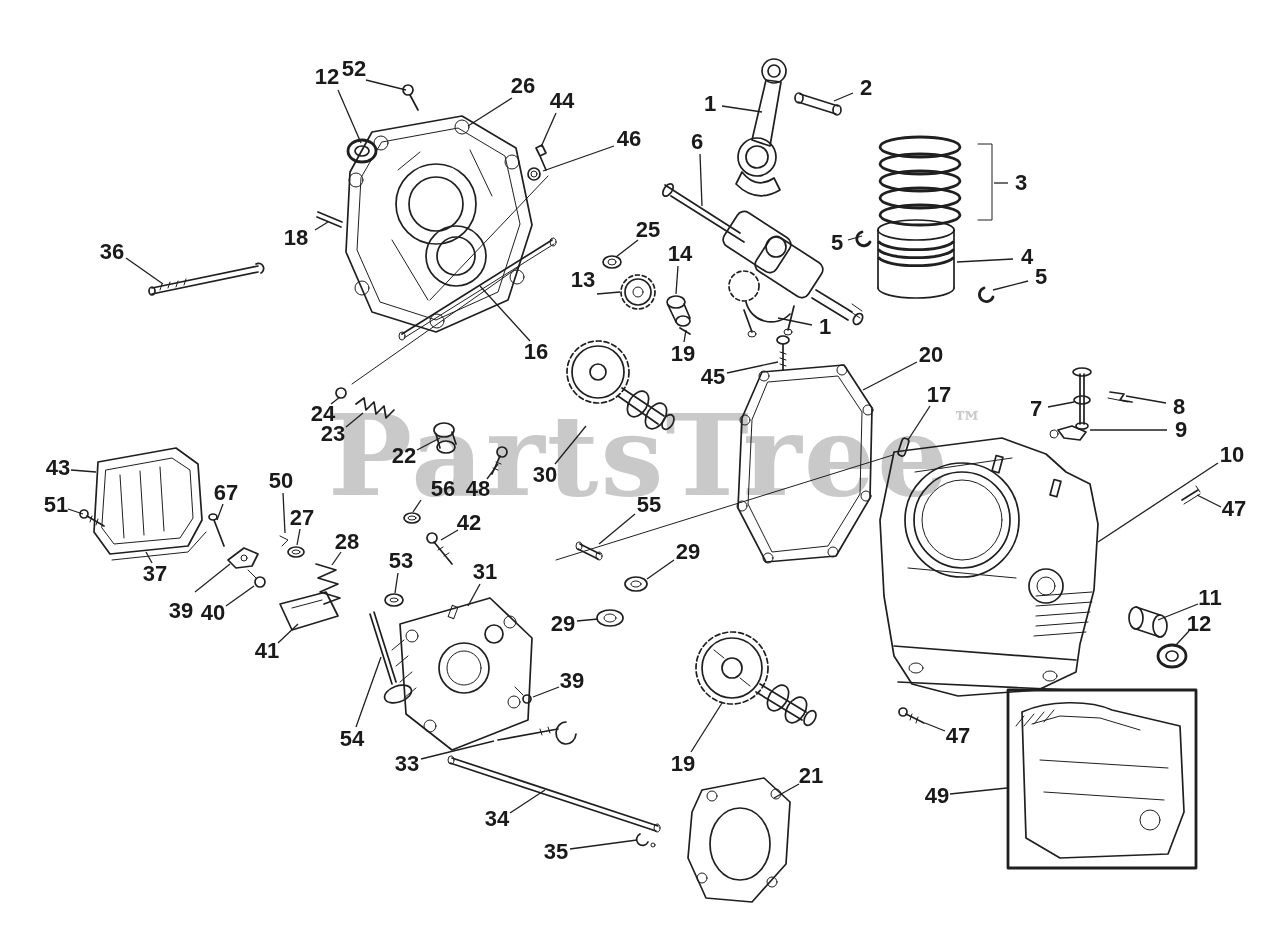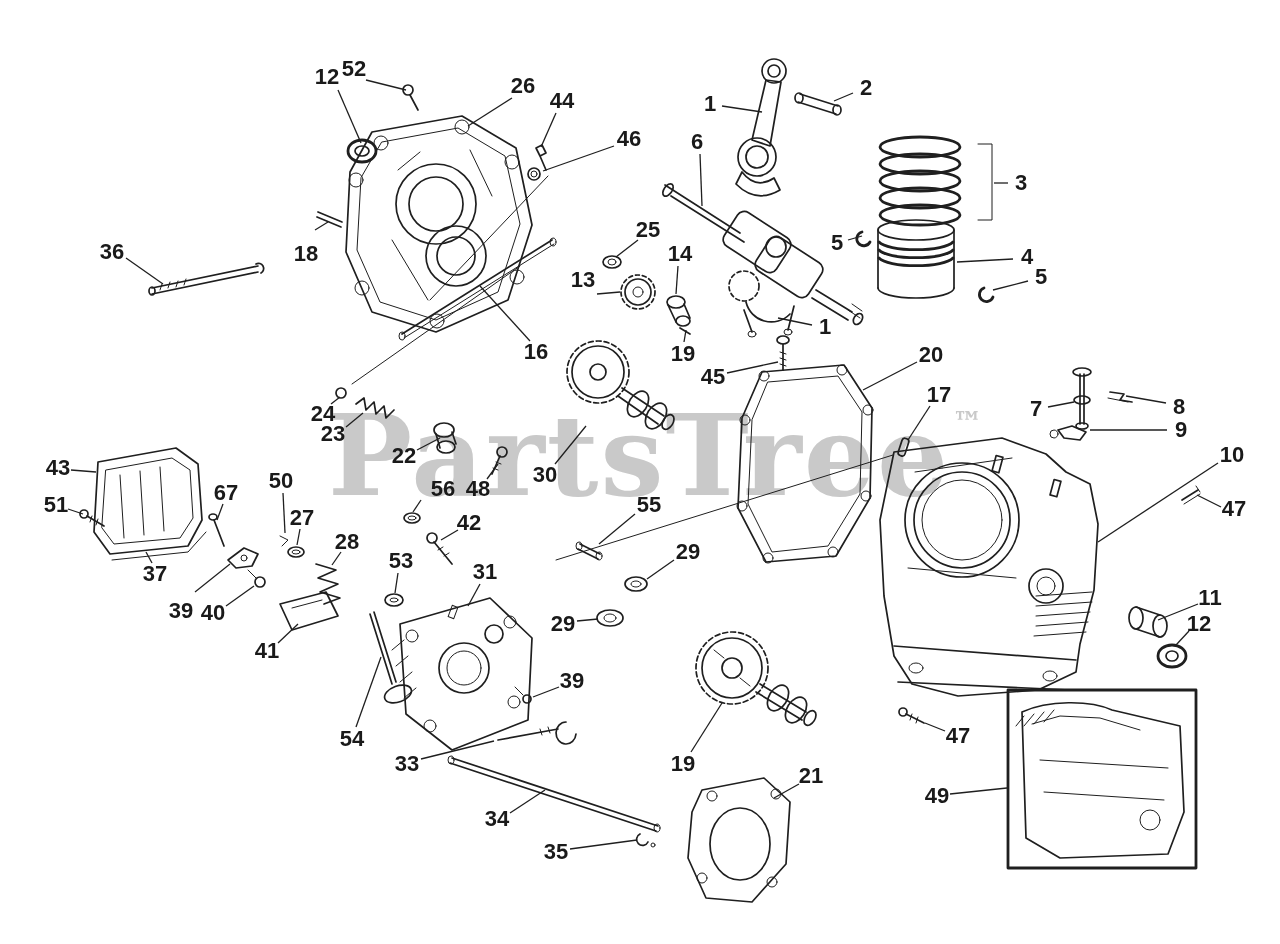--- a/index.html
+++ b/index.html
@@ -471,21 +471,21 @@
       <span class="callout" style="left: 327px; top: 77px;">12</span>
       <span class="callout" style="left: 354px; top: 69px;">52</span>
       <span class="callout" style="left: 523px; top: 86px;">26</span>
       <span class="callout" style="left: 562px; top: 101px;">44</span>
       <span class="callout" style="left: 629px; top: 139px;">46</span>
       <span class="callout" style="left: 710px; top: 104px;">1</span>
       <span class="callout" style="left: 866px; top: 88px;">2</span>
       <span class="callout" style="left: 697px; top: 142px;">6</span>
       <span class="callout" style="left: 1021px; top: 183px;">3</span>
       <span class="callout" style="left: 112px; top: 252px;">36</span>
-      <span class="callout" style="left: 306px; top: 238px; margin-top: 16px;">18</span>
+      <span class="callout" style="left: 296px; top: 238px;">18</span>
       <span class="callout" style="left: 648px; top: 230px;">25</span>
       <span class="callout" style="left: 680px; top: 254px;">14</span>
       <span class="callout" style="left: 583px; top: 280px;">13</span>
       <span class="callout" style="left: 837px; top: 243px;">5</span>
       <span class="callout" style="left: 1027px; top: 257px;">4</span>
       <span class="callout" style="left: 1041px; top: 277px;">5</span>
       <span class="callout" style="left: 536px; top: 352px;">16</span>
       <span class="callout" style="left: 683px; top: 354px;">19</span>
       <span class="callout" style="left: 825px; top: 327px;">1</span>
       <span class="callout" style="left: 713px; top: 377px;">45</span>

